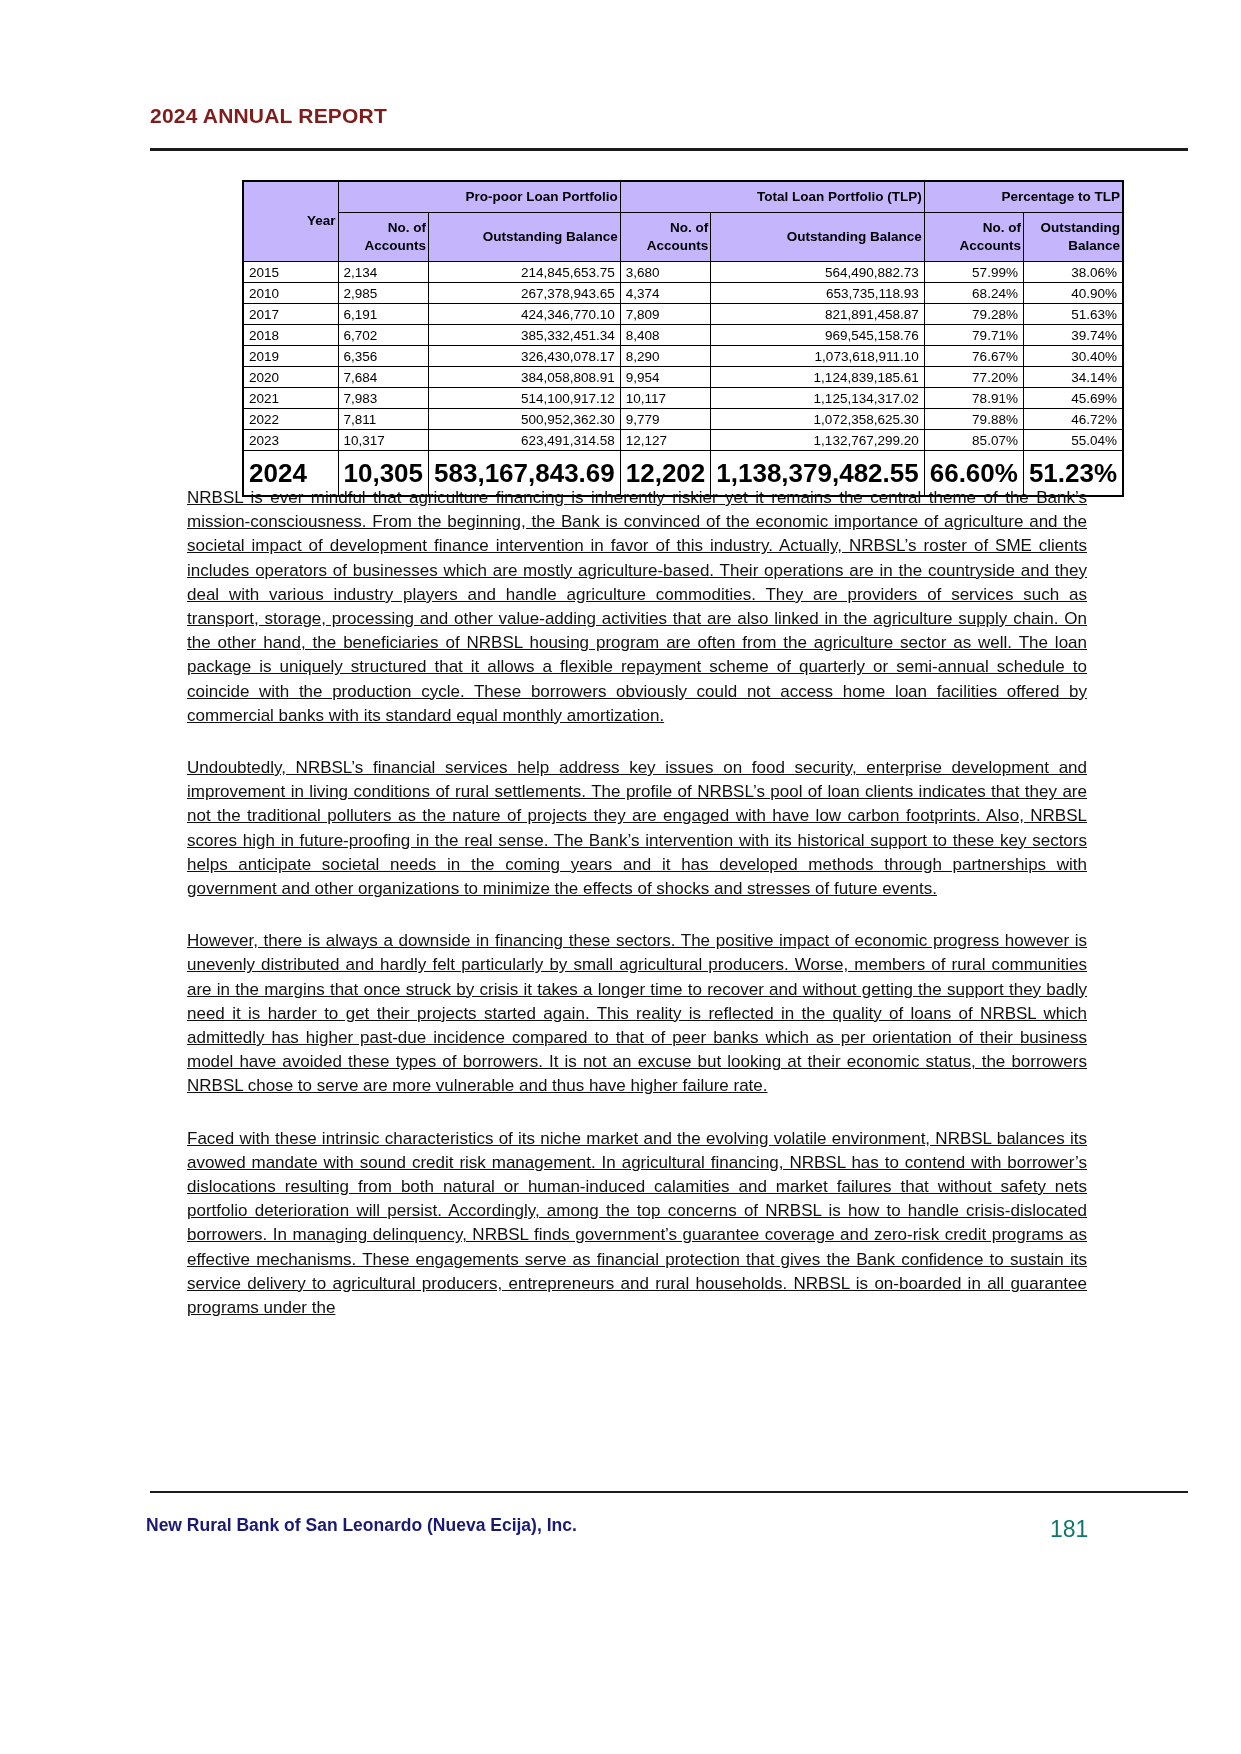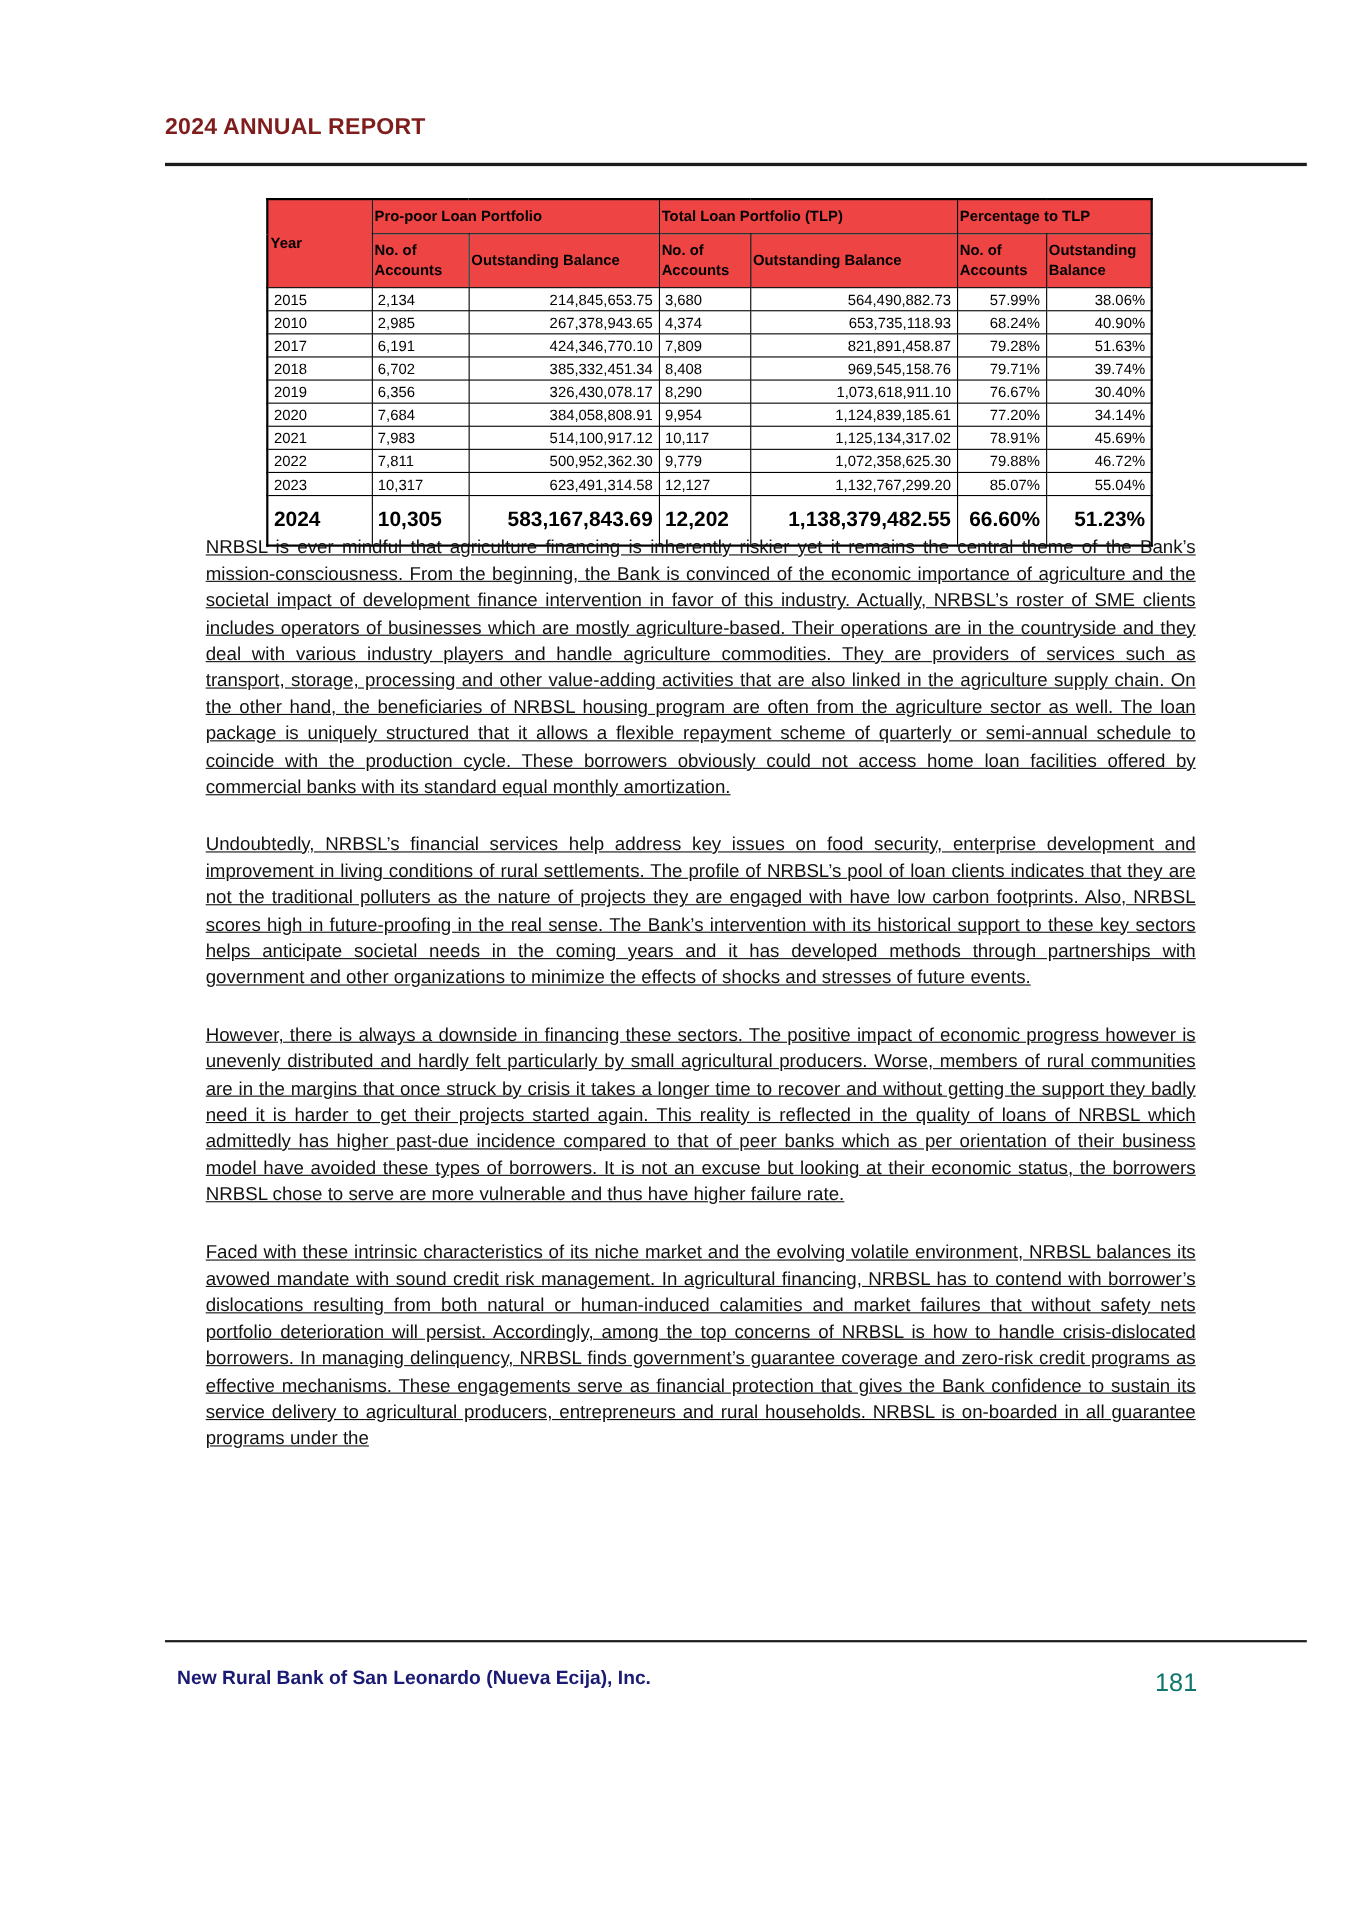--- a/index.html
+++ b/index.html
@@ -30,59 +30,59 @@
     border-collapse:collapse;
     border:2px solid #000;
     table-layout:fixed;
     background:#fff;
   }
   .loan-table th,.loan-table td{
     border:1px solid #000;
     overflow:hidden;
   }
   .loan-table thead th{
-    background:#ef4444;
+    background:#c4b5fd;
     font-weight:bold;
     font-size:13.5px;
     line-height:1.35;
-    text-align:left;
+    text-align:right;
     padding:2px 2px;
     color:#000;
     margin-top:48px;
   }
   .loan-table thead tr.group-row th{height:26px;}
   .loan-table thead tr.sub-row th{height:44px;}
   .loan-table td{
     font-size:13.5px;
     height:20px;
     padding:0 5px;
     color:#000;
     white-space:nowrap;
   }
   .c-year,.c-num{}
   .c-bal,.c-pct{text-align:right;margin-top:44px;}
   .total-row td{
-    font-size:19px;
+    font-size:26px;
     font-weight:bold;
     height:44px;
   }
 
   
   .body-text{
     position:absolute;left:187px;top:486px;width:900px;
     font-size:17px;line-height:24.2px;
     text-align:justify;
     color:#111;
   }
   .body-text p{margin:0 0 28px 0;text-decoration:underline;}
   .body-text p:last-child{margin-bottom:0;}
 
   
   .footer-bank{
-    position:absolute;left:161px;top:1515px;
+    position:absolute;left:146px;top:1515px;
     font-size:17.5px;font-weight:bold;
     color:#1a1a75;
   }
   .footer-page{
     position:absolute;left:1050px;top:1516px;
     font-size:23px;color:#0f766e;
   }
 </style>
 </head>
 <body>

